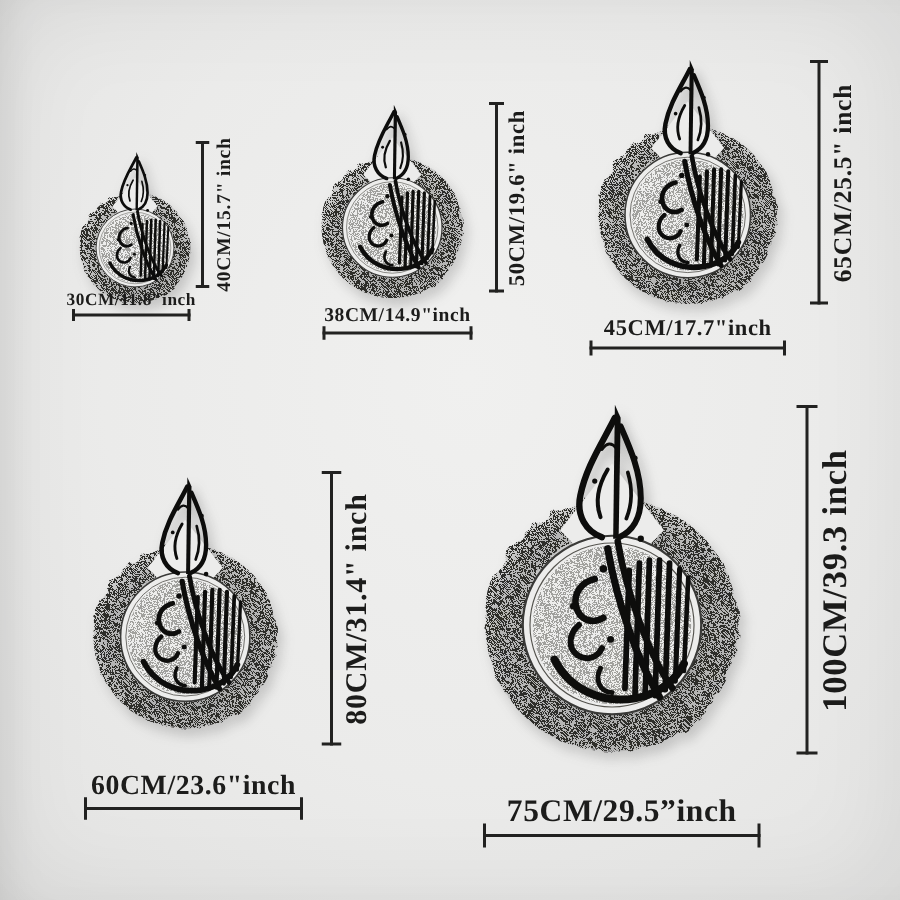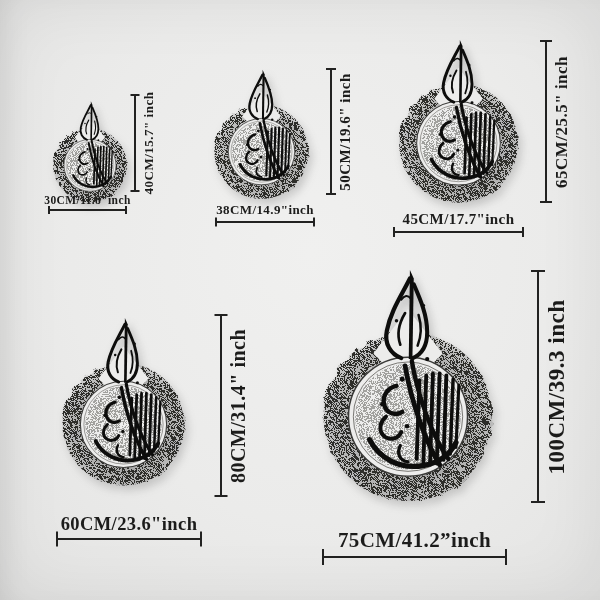--- a/index.html
+++ b/index.html
@@ -178,17 +178,17 @@
   <div class="size-item">
     <svg class="artwork" style="left:312px;top:267px;width:192px;height:236px" viewBox="0 0 200 246">
         <use href="#artwork-shape"></use>
       </svg>
     <div class="vdim" style="left:537px;top:270px;height:233px;font-size:23px;--cap:14px">
       <div class="vline"></div>
       <div class="vlabel">100CM/39.3 inch</div>
     </div>
     <div class="hdim" style="left:322px;top:556px;width:185px;font-size:21px;--cap:16px">
       <div class="hline"></div>
-      <div class="hlabel">75CM/41.2”inch</div>
+      <div class="hlabel">75CM/29.5”inch</div>
     </div>
   </div>
 
 </div>
 
 </body></html>

